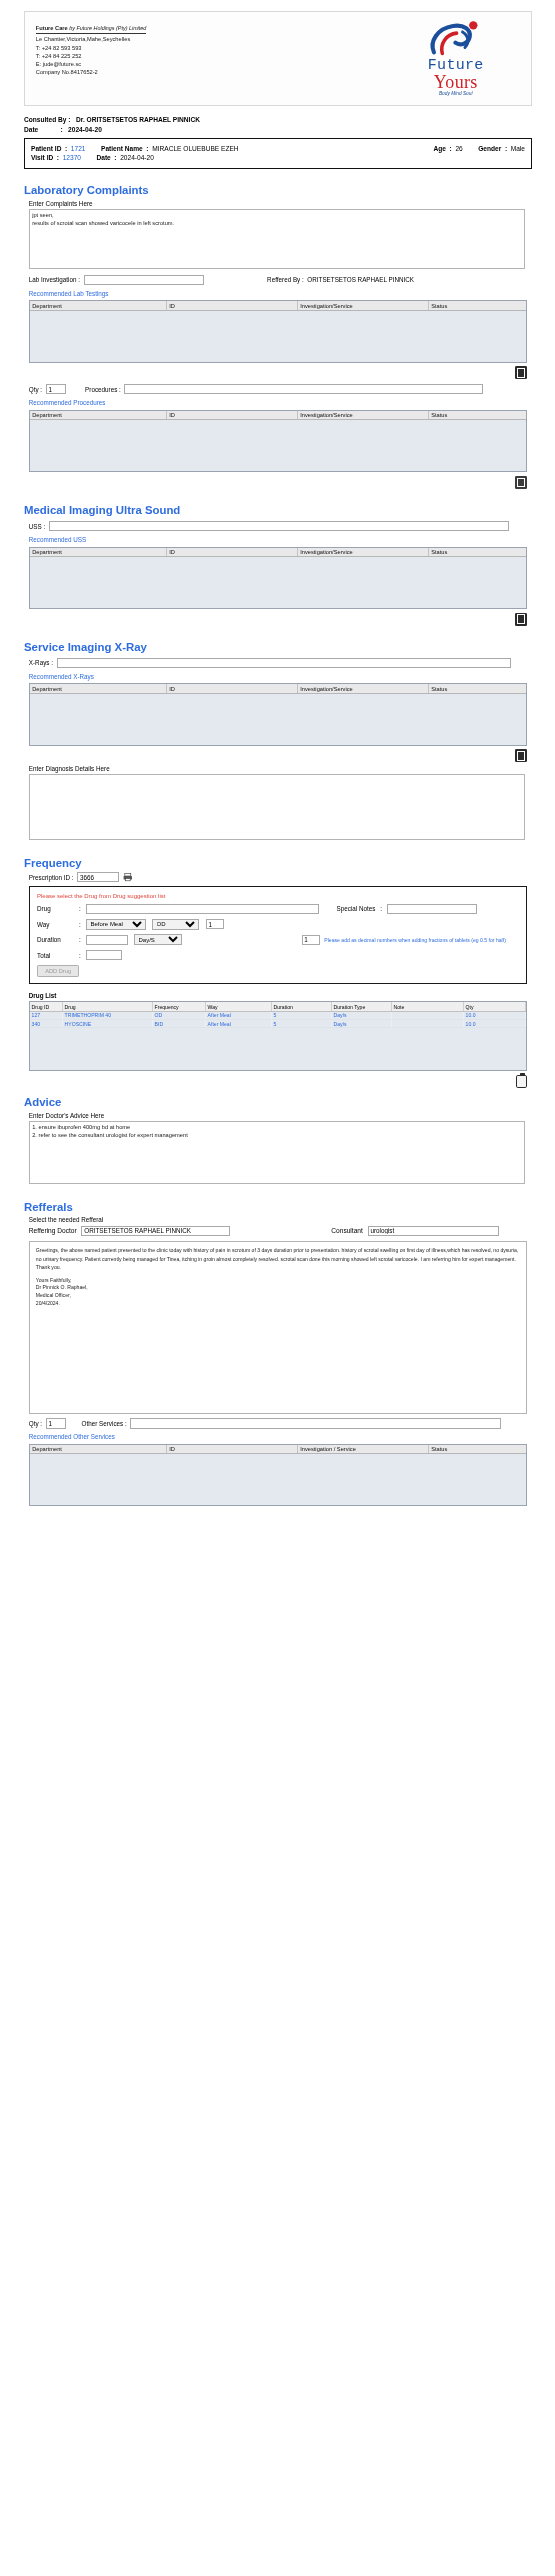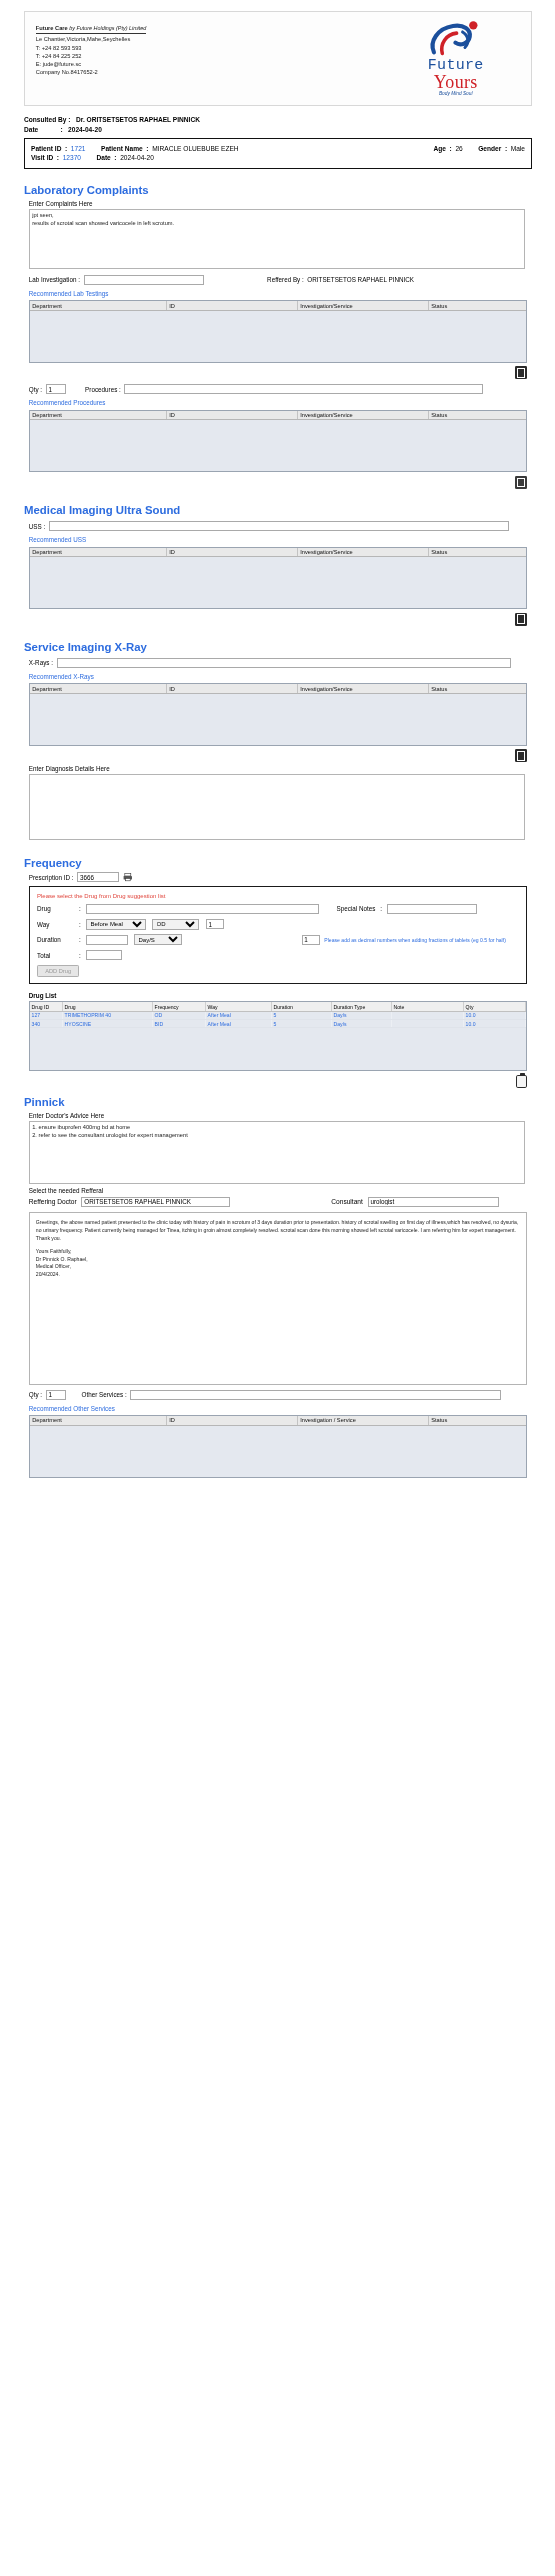--- a/index.html
+++ b/index.html
@@ -448,26 +448,27 @@
       <div class="dc7"></div>
       <div class="dc8">10.0</div>
     </div>
     <div class="spacer"></div>
   </div>
   <div class="clip-row">
     <div class="clip"></div>
   </div>
 
   
-  <h2 class="sec" style="margin-top:8.4px">Pinnick</h2>
+  <h2 class="sec" style="margin-top:8.4px">Advice</h2>
   <div class="sub-label">Enter Doctor's Advice Here</div>
   <textarea class="ta" style="width: 496px; height: 63px; margin-left: 4.8px;">1. ensure ibuprofen 400mg bd at home
 2. refer to see the consultant urologist for expert management</textarea>
 
   
+  <h2 class="sec">Refferals</h2>
   <div class="sub-label">Select the needed Refferal</div>
   <div class="ref-row">
     <span class="lab">Reffering Doctor</span>
     <input class="txt" style="width: 149px;" value="ORITSETSETOS RAPHAEL PINNICK">
     <span class="lab" style="margin-left:96px">Consultant</span>
     <input class="txt" style="width: 131px;" value="urologist">
   </div>
   <div class="ref-body">
     <p>Greetings, the above named patient presented to the clinic today with history of pain in scrotum of 3 days duration prior to presentation. history of scrotal swelling on first day of illness,which has resolved, no dysuria, no urinary frequency. Patient currently being managed for Tinea, itching in groin almost completely resolved. scrotal scan done this morning showed left scrotal varicocele. I am referring him for expert management. Thank you.</p>
     <div class="ref-sign">

